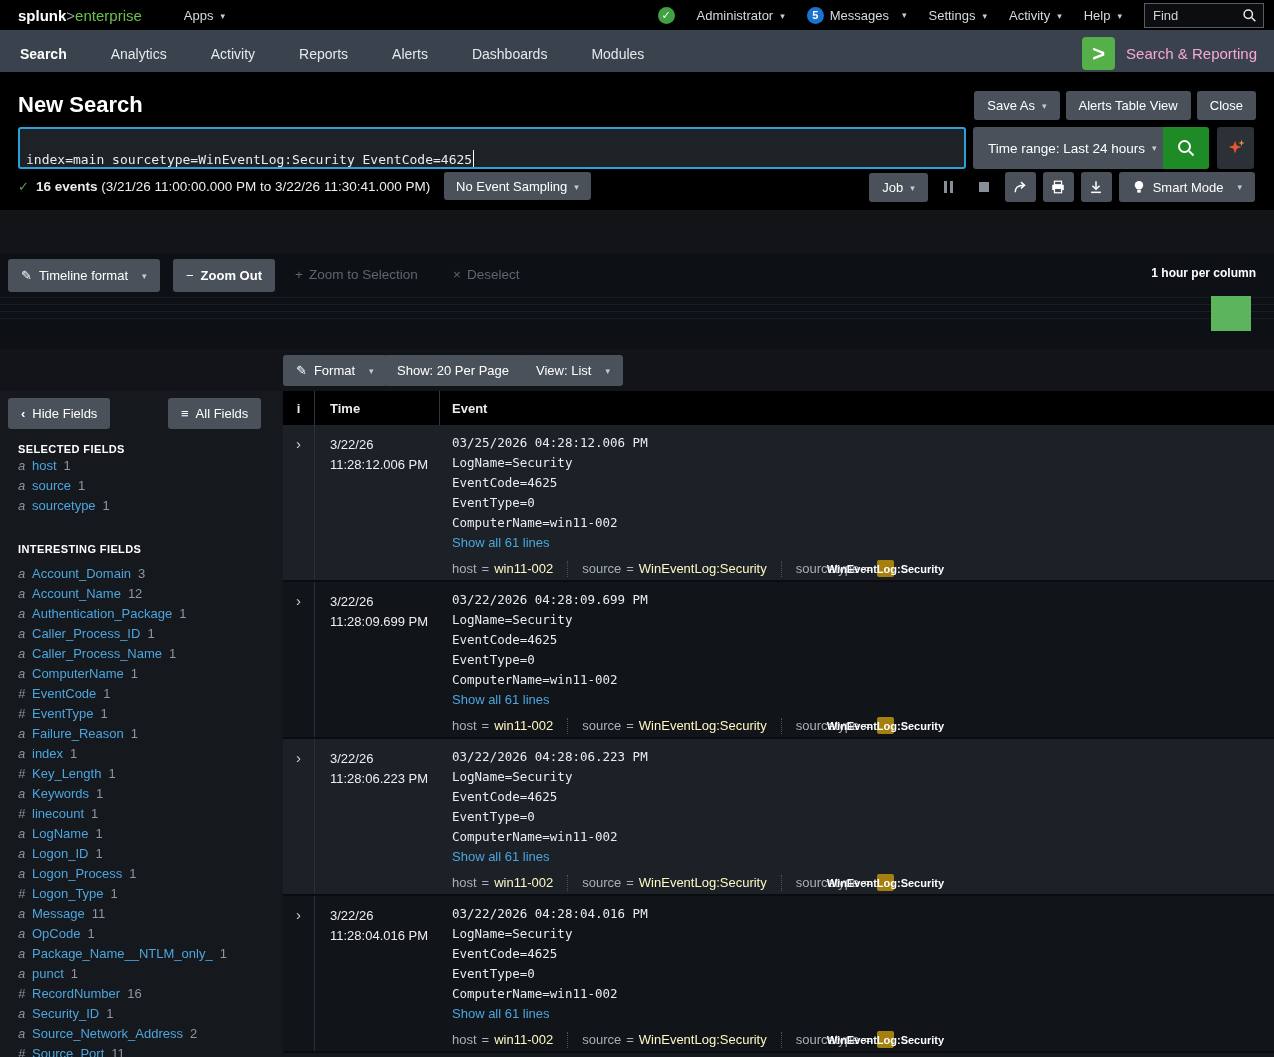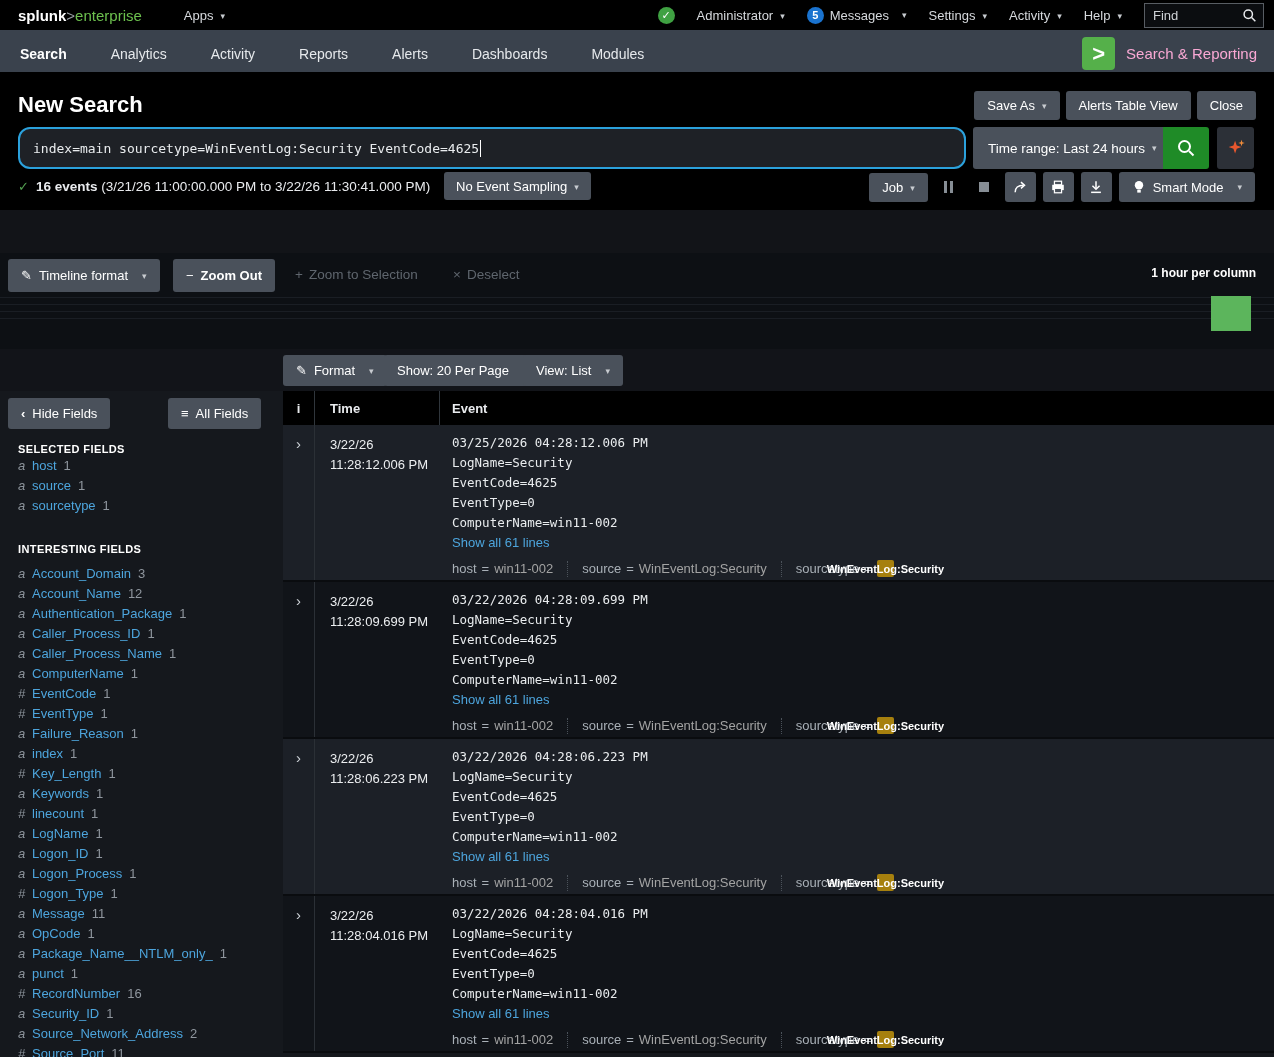--- a/index.html
+++ b/index.html
@@ -44,22 +44,22 @@
     font-weight:700; font-size:22px; display:flex; align-items:center; justify-content:center; }
   #appname { font-size:15px; color:#f9a8d4; }
 
   
   #headsec { position:absolute; top:72px; left:0; width:100%; height:138px; background:#000000; }
   #page-title { position:absolute; left:18px; top:20px; font-size:22px; font-weight:600; color:#fff; }
   #head-btns { position:absolute; right:18px; top:19px; display:flex; gap:6px; }
   .btn { background:#4a515b; color:#fff; font-size:13px; border:none; border-radius:3px;
     padding:7px 13px; cursor:pointer; white-space:nowrap; font-family:"Liberation Sans",sans-serif; }
   #searchbar { position:absolute; left:18px; top:55px; width:948px; height:42px;
-    background:#1e2126; border:2px solid #2ba1dc; border-radius:12px;
-    display:flex; align-items:center; padding-left:13px; cursor:text; }
+    background:#1e2126; border:2px solid #2ba1dc; border-radius:3px;
+    display:flex; align-items:flex-end; padding-left:6px; cursor:text; }
   #searchbar .q { font-family:"DejaVu Sans Mono", monospace; font-size:13px; color:#e9ecee; }
   #searchbar .cursor { display:inline-block; width:1px; height:17px; background:#fff; margin-left:1px; }
   #timerange { position:absolute; left:973px; top:55px; width:190px; height:42px;
     background:#4a515b; border-radius:3px 0 0 3px; display:flex; align-items:center;
     padding-left:15px; font-size:13.5px; color:#fff; cursor:pointer; }
   #searchgo { position:absolute; left:1163px; top:55px; width:46px; height:42px;
     background:#1f8b27; border-radius:0 3px 3px 0; display:flex; align-items:center;
     justify-content:center; cursor:pointer; }
   #aibtn { position:absolute; left:1217px; top:55px; width:37px; height:42px; background:#2c3037;
     border-radius:3px; display:flex; align-items:center; justify-content:center; cursor:pointer; }
@@ -130,21 +130,21 @@
   .event-row.light { background:#1c2027; }
   .event-row.dark { background:#111419; }
   .cell-i { border-right:1px solid #2b3036; display:flex; justify-content:center; padding-top:10px;
     color:#ccd1d6; font-size:15px; cursor:pointer; }
   .cell-time { padding:10px 0 0 15px; font-size:13px; color:#eceef0; line-height:20px; }
   .cell-event { padding:8px 0 0 12px; }
   .mono { font-family:"DejaVu Sans Mono", monospace; font-size:12.5px; color:#e9ecee; line-height:20px; white-space:pre; }
   .show-link { display:inline-block; color:#4da5dd; font-size:13px; margin-top:2px; cursor:pointer; text-decoration:none; }
   .fieldline { margin-top:9px; display:flex; align-items:center; font-size:13px; color:#a9b0b7; }
   .feq { margin:0 5px; color:#a9b0b7; }
-  .fv { color:#a3a3a3; cursor:pointer; }
+  .fv { color:#fef9c3; cursor:pointer; }
   .fv.badge { background:#a6800e; color:#fff; padding:2px 6px; border-radius:2px; }
   .fsep { margin:0 14px; height:16px; border-left:1px dotted #4b525a; }
 
   svg { display:block; }
 </style>
 </head>
 <body>
 
 <div id="app">
 

